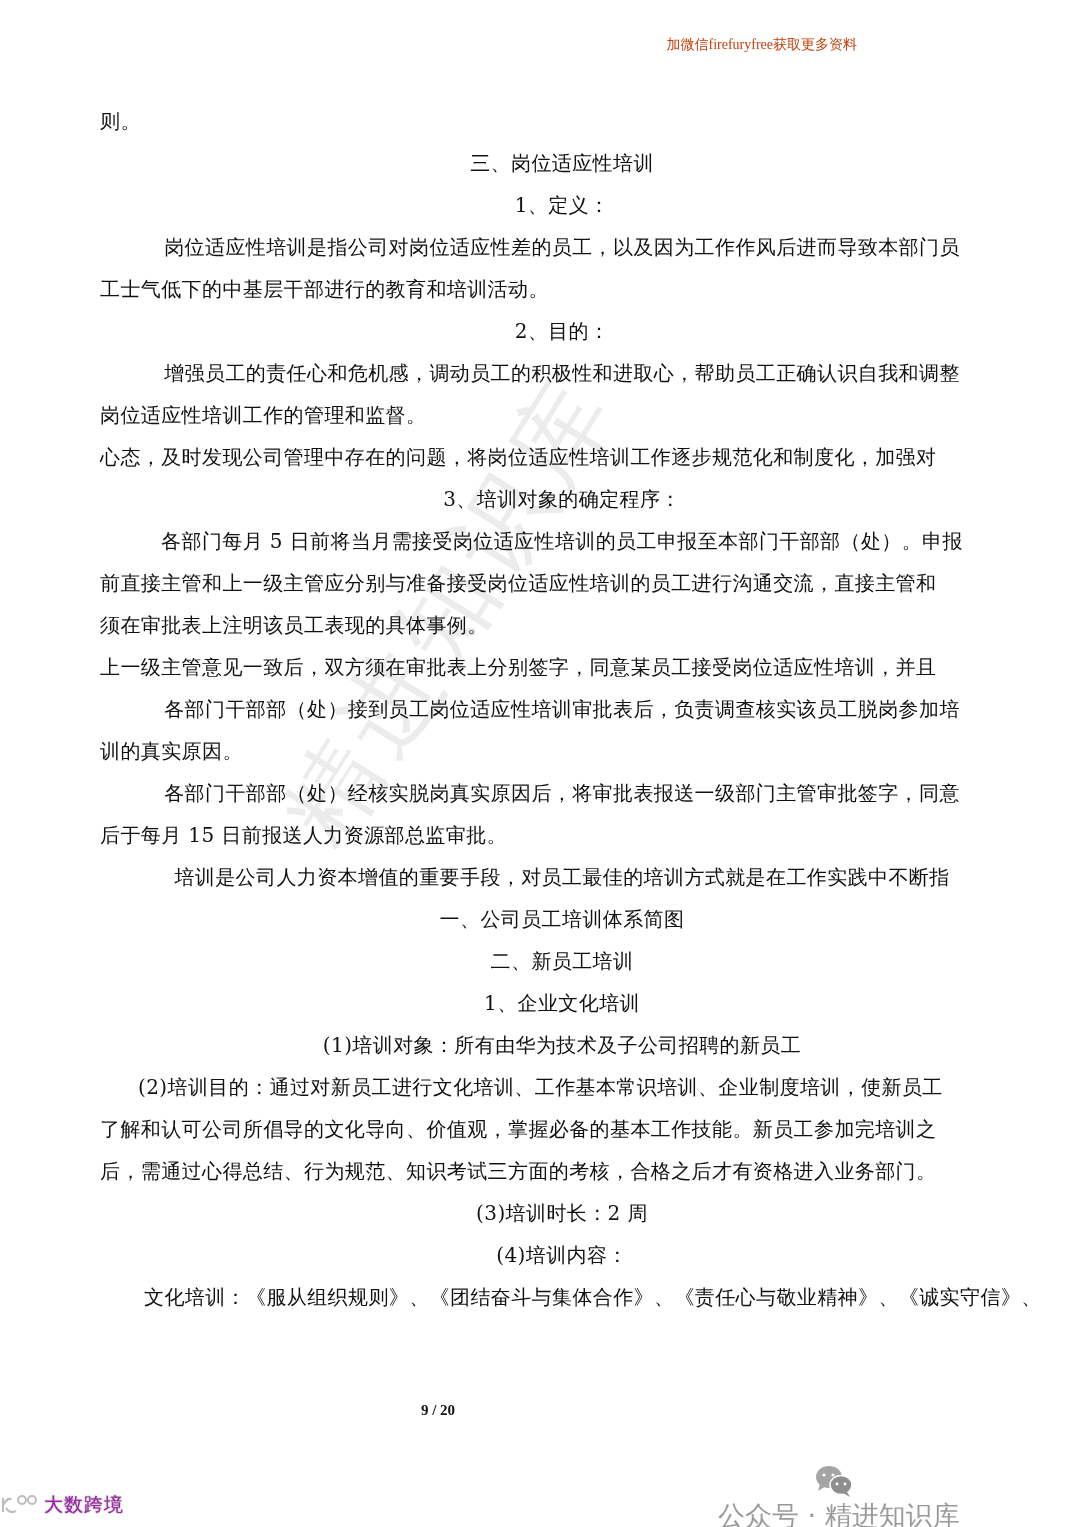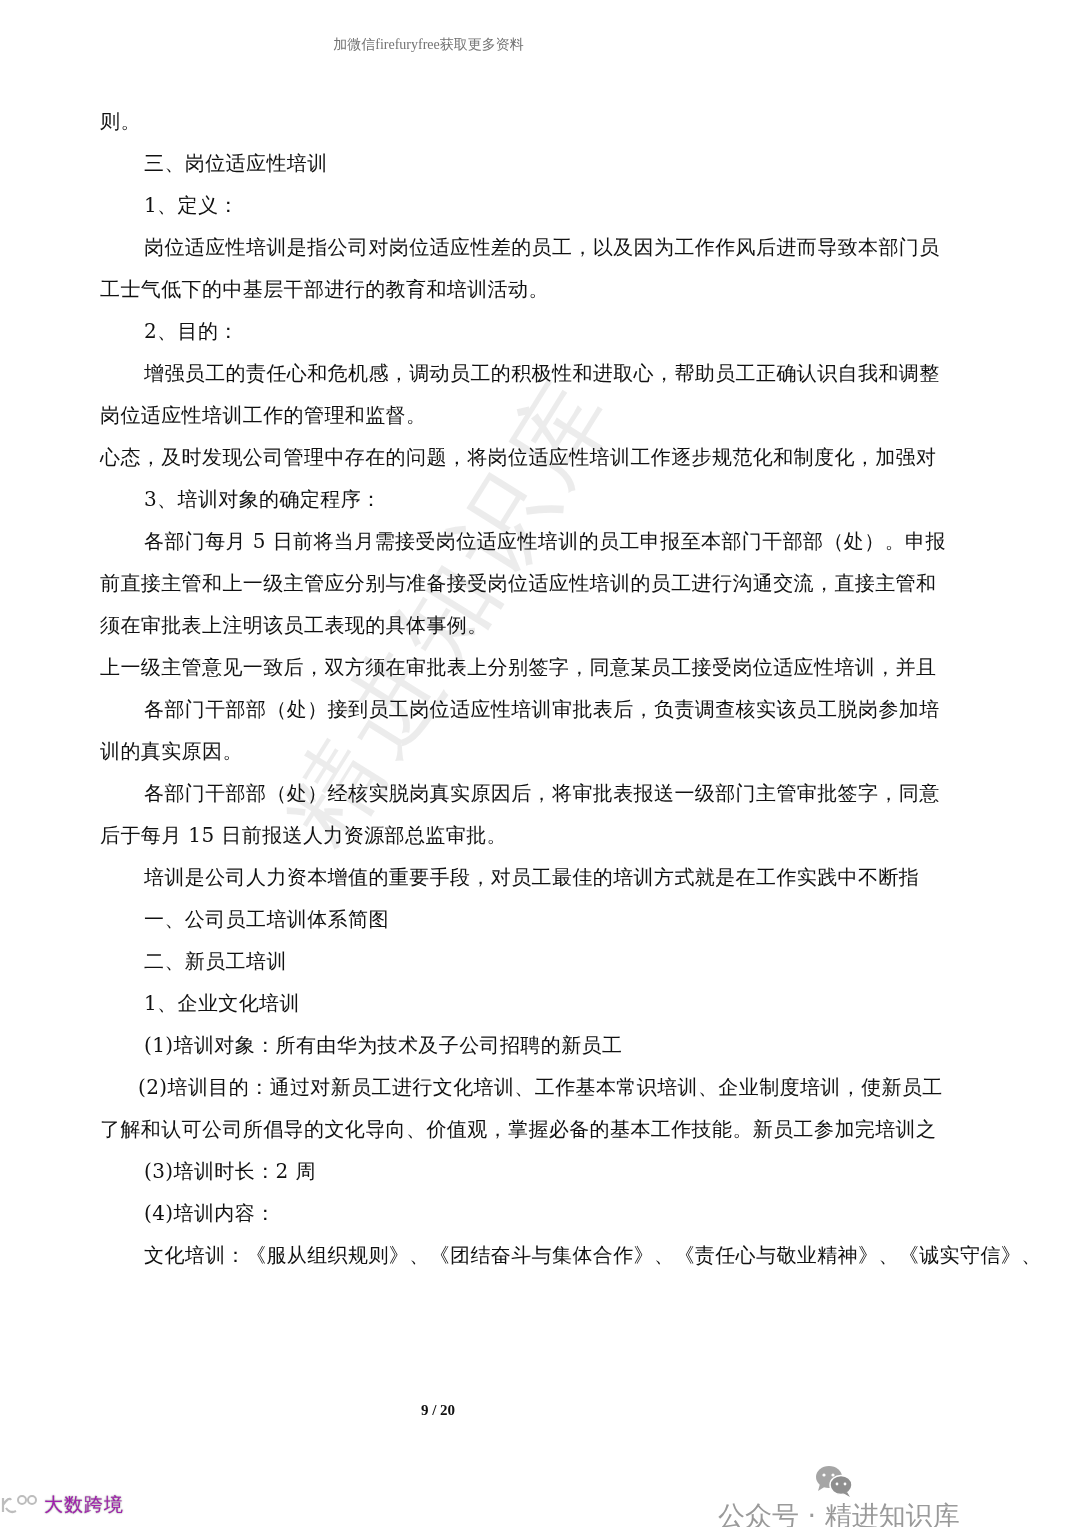--- a/index.html
+++ b/index.html
@@ -13,40 +13,41 @@
       position: relative;
       overflow: hidden;
       font-family: "DejaVu Serif", "Liberation Serif", serif;
       color: #111111;
     }
     .header-note {
       position: absolute;
       top: 36px;
       left: 0;
       width: 857px;
-      text-align: center;
+      text-align: right;
       font-size: 14px;
-      color: #737373;
+      color: #c2410c;
       font-family: "Liberation Serif", "DejaVu Serif", serif;
     }
     .page-body {
       position: absolute;
       top: 100px;
       left: 100px;
       width: 880px;
     }
     .line {
       font-size: 20px;
       line-height: 42px;
       height: 42px;
       white-space: nowrap;
       letter-spacing: 0.4px;
     }
     .line.indent {
       padding-left: 44px;
+      text-align: center;
     }
     .line.indent-small {
       padding-left: 38px;
     }
     .page-number {
       position: absolute;
       top: 1402px;
       left: 0;
       width: 876px;
       text-align: center;
@@ -129,20 +130,21 @@
   <div class="line">训的真实原因。</div>
   <div class="line indent">各部门干部部（处）经核实脱岗真实原因后，将审批表报送一级部门主管审批签字，同意</div>
   <div class="line">后于每月 15 日前报送人力资源部总监审批。</div>
   <div class="line indent">培训是公司人力资本增值的重要手段，对员工最佳的培训方式就是在工作实践中不断指</div>
   <div class="line indent">一、公司员工培训体系简图</div>
   <div class="line indent">二、新员工培训</div>
   <div class="line indent">1、企业文化培训</div>
   <div class="line indent">(1)培训对象：所有由华为技术及子公司招聘的新员工</div>
   <div class="line indent-small">(2)培训目的：通过对新员工进行文化培训、工作基本常识培训、企业制度培训，使新员工</div>
   <div class="line">了解和认可公司所倡导的文化导向、价值观，掌握必备的基本工作技能。新员工参加完培训之</div>
+  <div class="line">后，需通过心得总结、行为规范、知识考试三方面的考核，合格之后才有资格进入业务部门。</div>
   <div class="line indent">(3)培训时长：2 周</div>
   <div class="line indent">(4)培训内容：</div>
   <div class="line indent">文化培训：《服从组织规则》、《团结奋斗与集体合作》、《责任心与敬业精神》、《诚实守信》、</div>
 </div>
 
 <div class="page-number">9 / 20</div>
 
 <div class="footer-brand">
   <span class="wechat-icon">
     <svg width="40" height="34" viewBox="0 0 40 34">

